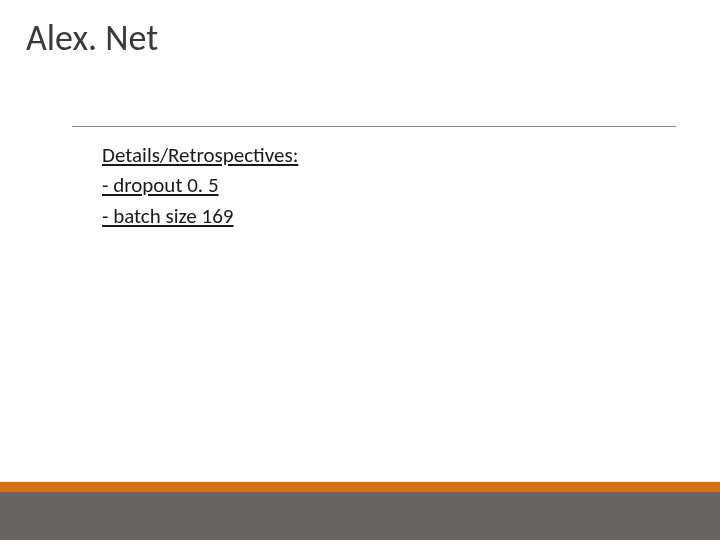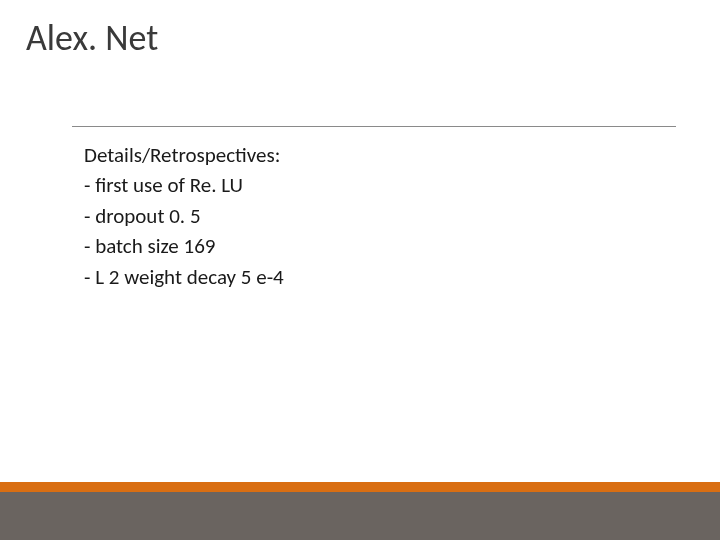--- a/index.html
+++ b/index.html
@@ -34,25 +34,26 @@
       position: absolute;
       left: 72px;
       right: 44px;
       top: 126px;
       border: none;
       border-top: 1px solid #8a8a8a;
     }
 
     .body-content {
       position: absolute;
-      left: 84px;
+      left: 102px;
       top: 140px;
       font-size: 21px;
       color: #1a1a1a;
       line-height: 1.45;
+      text-decoration: underline;
     }
 
     .body-line {
       display: block;
     }
 
     .footer-gray {
       position: absolute;
       bottom: 0;
       left: 0;
@@ -83,23 +84,21 @@
 <body>
 
 <div class="slide">
 
   <h1 class="title">Alex. Net</h1>
 
   <hr class="divider">
 
   <div class="body-content">
     <span class="body-line">Details/Retrospectives:</span>
-    <span class="body-line">- first use of Re. LU</span>
     <span class="body-line">- dropout 0. 5</span>
     <span class="body-line">- batch size 169</span>
-    <span class="body-line">- L 2 weight decay 5 e-4</span>
   </div>
 
   <div class="footer-orange"></div>
   <div class="footer-white"></div>
   <div class="footer-gray"></div>
 
 </div>
 
 </body></html>

